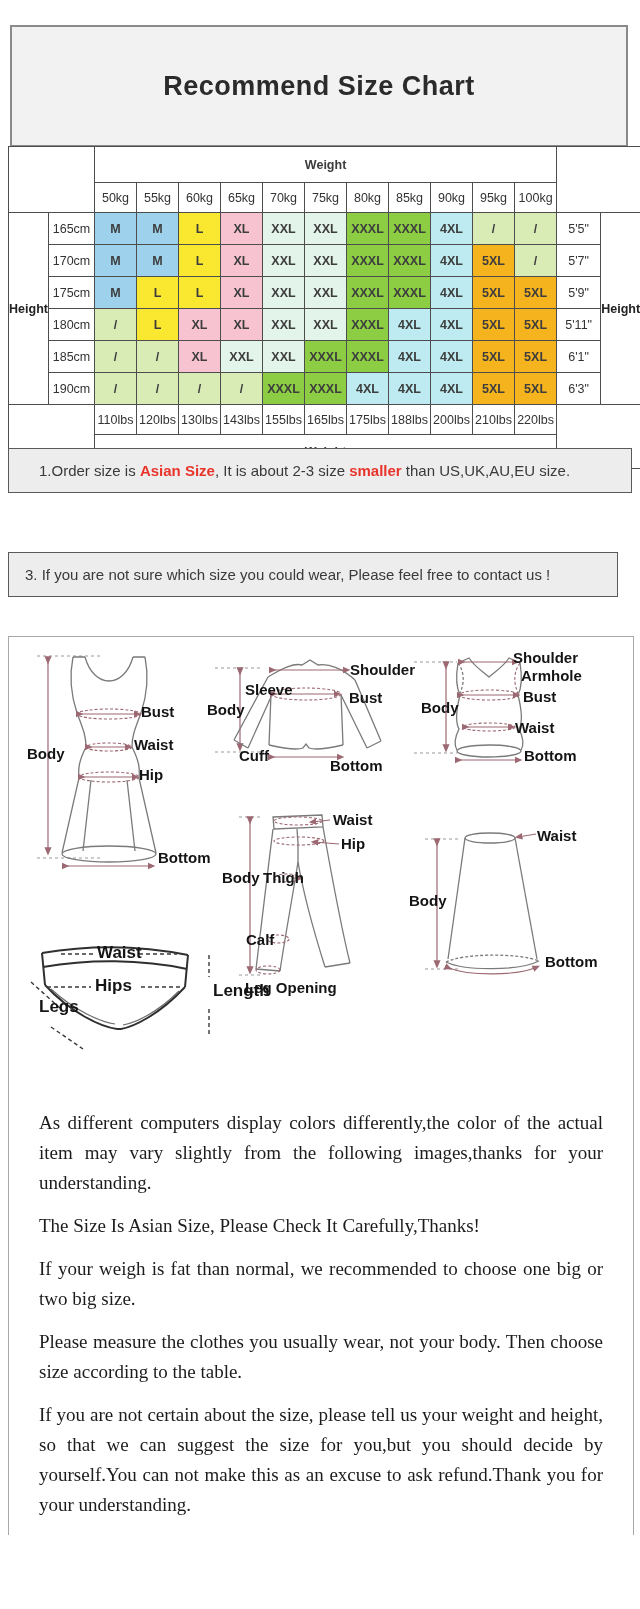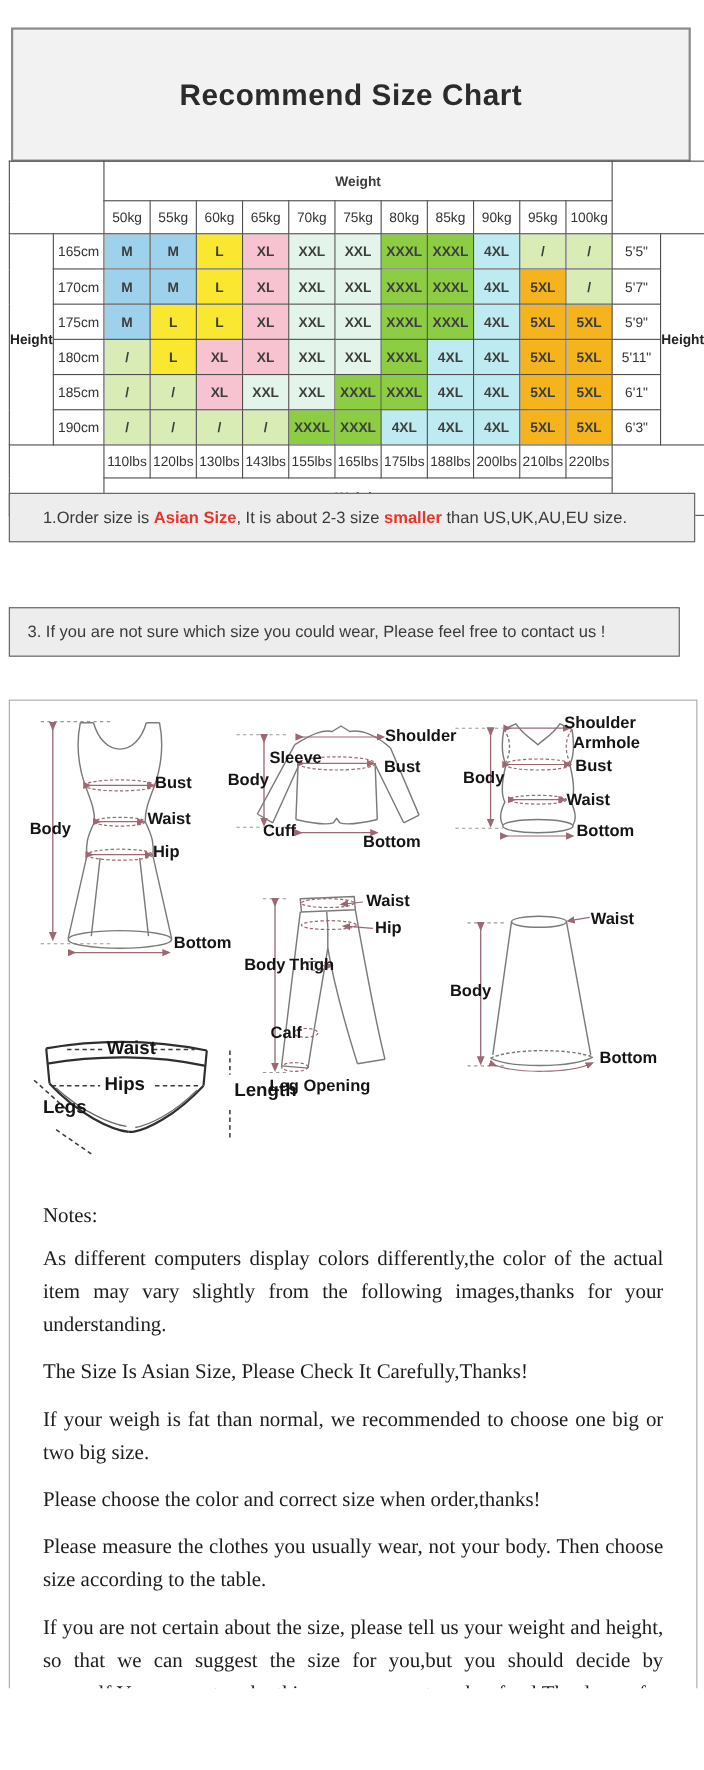--- a/index.html
+++ b/index.html
@@ -379,23 +379,21 @@
     <span class="dlabel" style="left:528px;top:190px">Waist</span>
     <span class="dlabel" style="left:400px;top:255px">Body</span>
     <span class="dlabel" style="left:536px;top:316px">Bottom</span>
 
     <span class="dlabel big" style="left:88px;top:306px">Waist</span>
     <span class="dlabel big" style="left:86px;top:339px">Hips</span>
     <span class="dlabel big" style="left:204px;top:344px">Length</span>
     <span class="dlabel big" style="left:30px;top:360px">Legs</span>
 
     <div class="notes-text">
-      <div class="heading">Notes:</div>
       <p>As different computers display colors differently,the color of the actual item may vary slightly from the following images,thanks for your understanding.</p>
       <p>The Size Is Asian Size, Please Check It Carefully,Thanks!</p>
       <p>If your weigh is fat than normal, we recommended to choose one big or two big size.</p>
-      <p>Please choose the color and correct size when order,thanks!</p>
       <p>Please measure the clothes you usually wear, not your body. Then choose size according to the table.</p>
       <p>If you are not certain about the size, please tell us your weight and height, so that we can suggest the size for you,but you should decide by yourself.You can not make this as an excuse to ask refund.Thank you for your understanding.</p>
     </div>
   </div>
 
 </div>
 
 </body></html>

